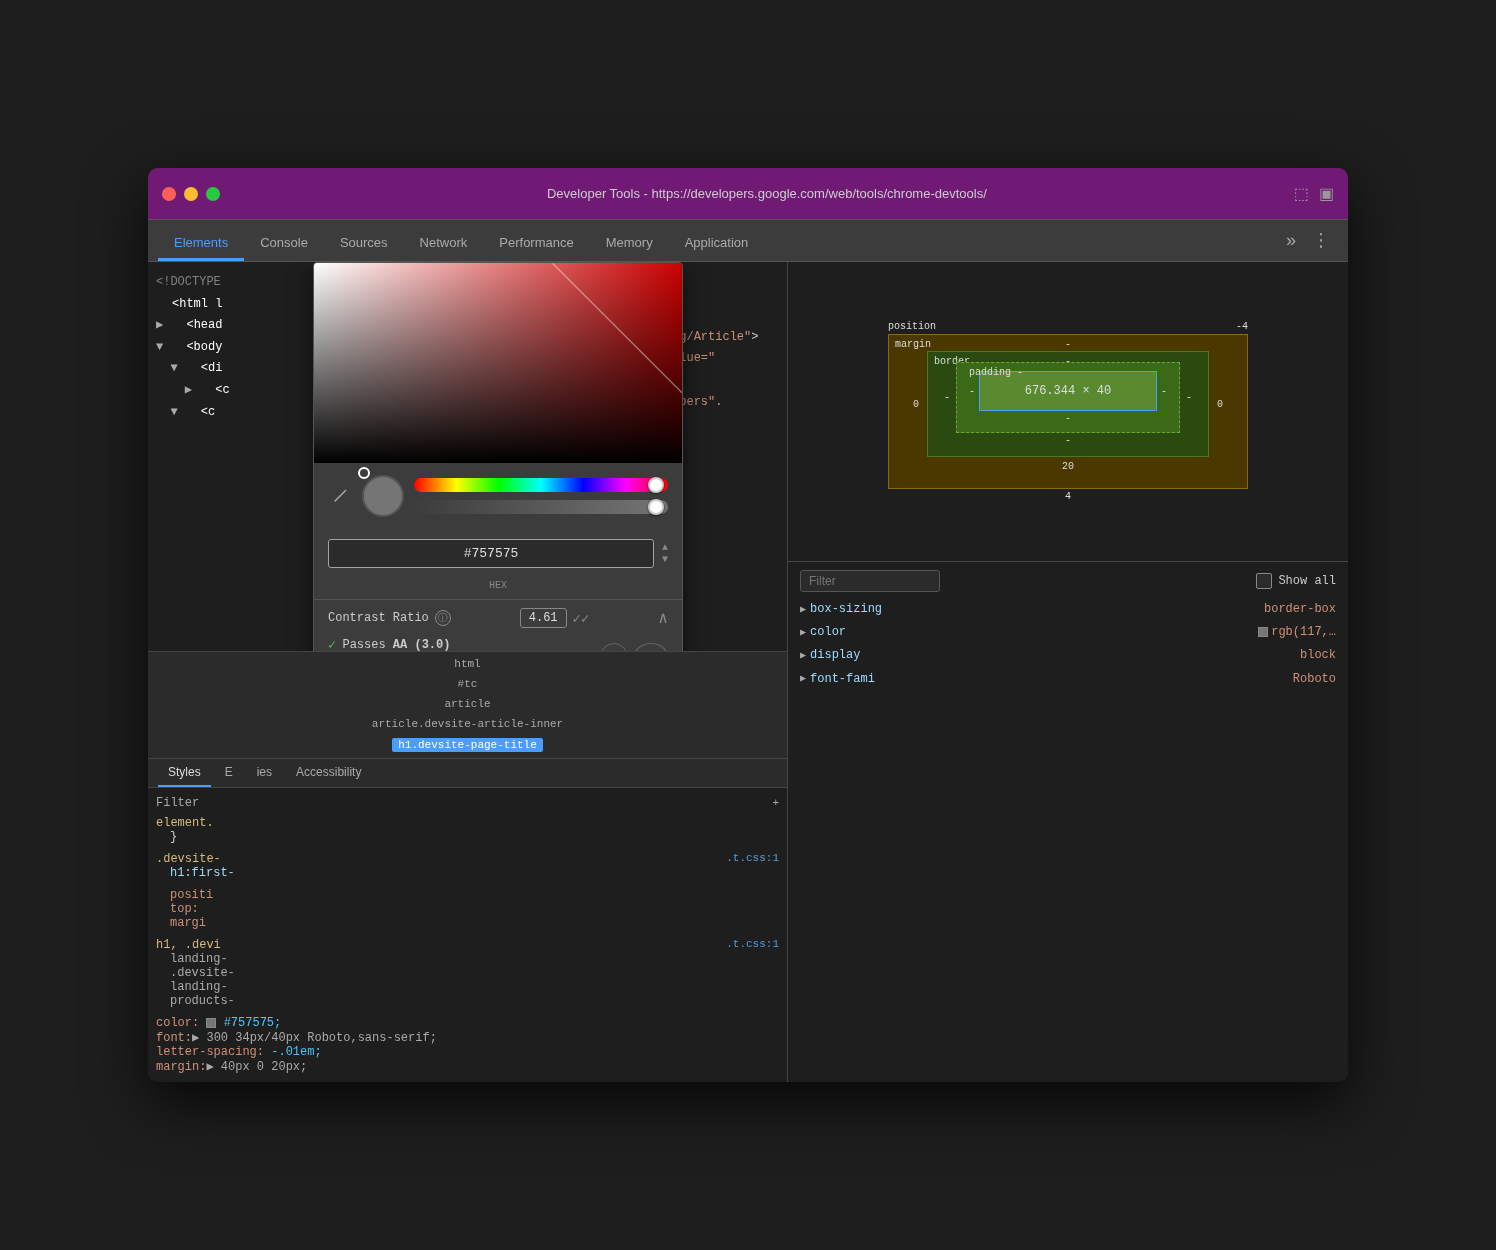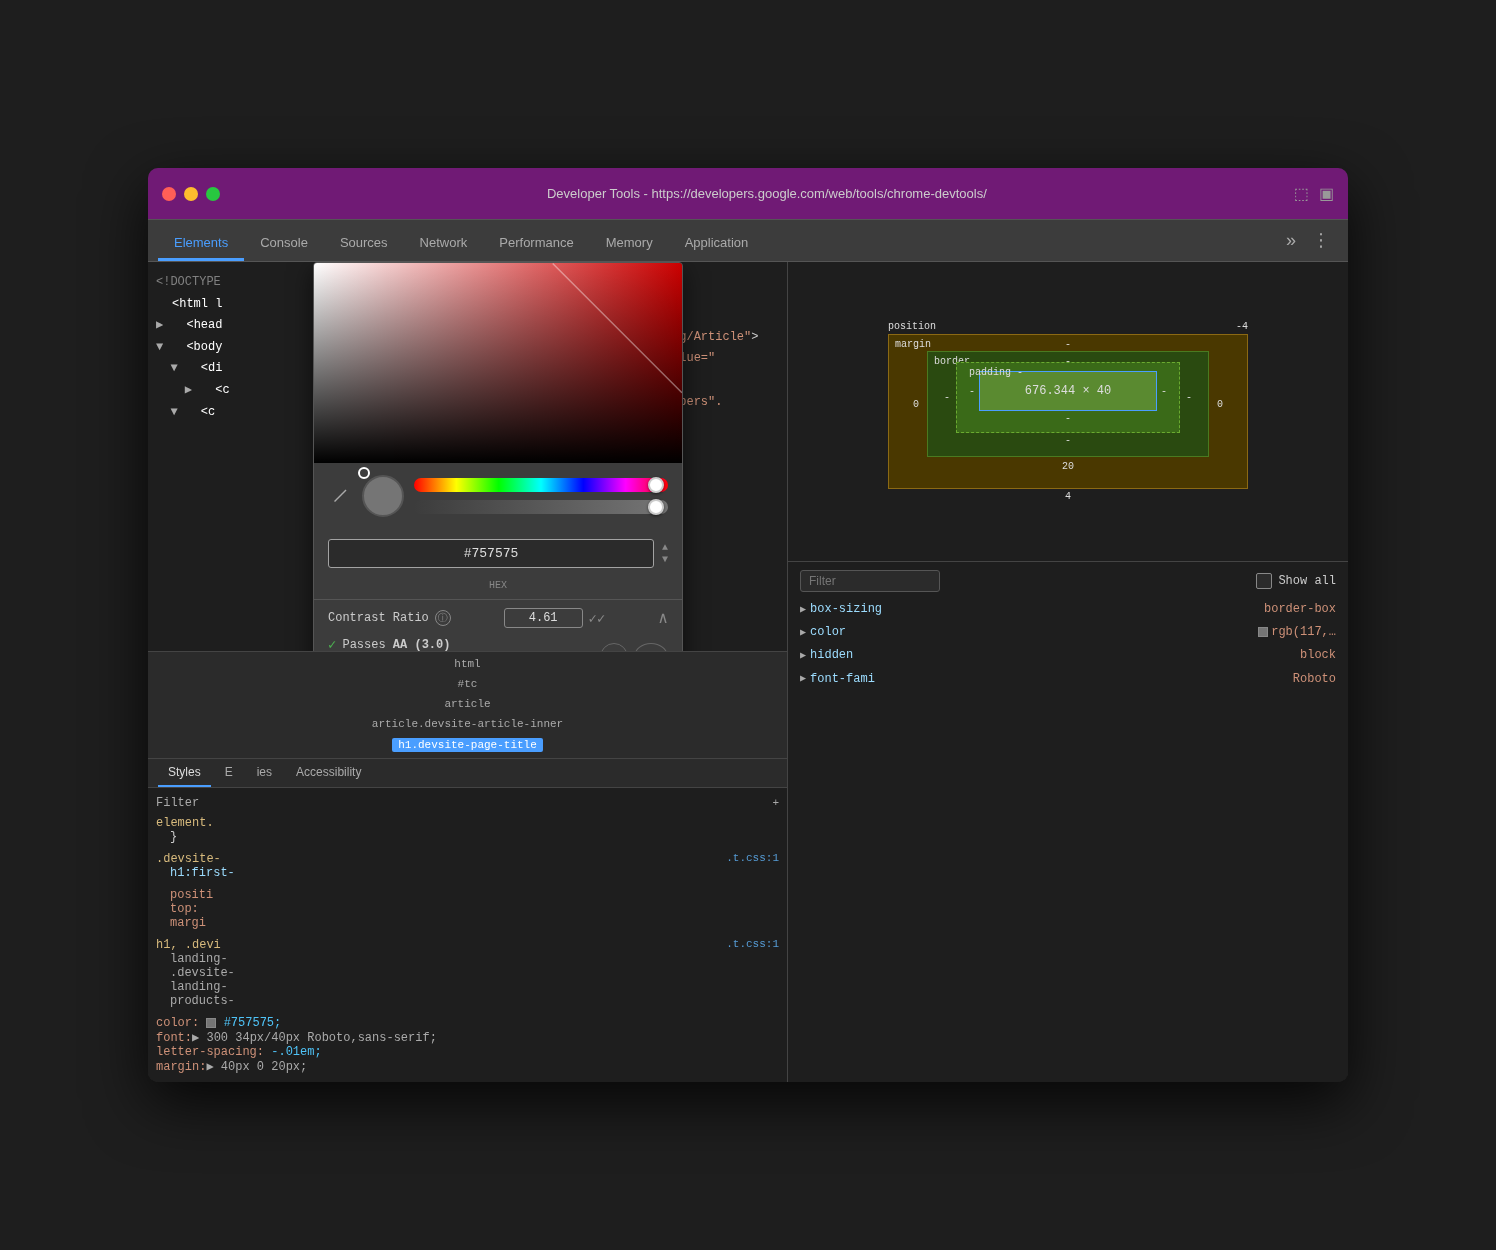--- a/index.html
+++ b/index.html
@@ -306,21 +306,21 @@
     }
     .contrast-value {
       display: flex;
       align-items: center;
       gap: 6px;
     }
     .contrast-number {
       border: 1px solid #888;
       color: #ddd;
       font-size: 12px;
-      padding: 2px 24px;
+      padding: 2px 8px;
       border-radius: 3px;
       font-weight: 500;
     }
     .contrast-check {
       color: #888;
       font-size: 14px;
     }
     .contrast-collapse {
       color: #888;
       font-size: 16px;
@@ -849,21 +849,21 @@
         </div>
         <div class="computed-prop-row">
           <span class="prop-arrow">▶</span>
           <span class="computed-prop-name">color</span>
           <span class="computed-prop-val">
             <span class="computed-val-color" style="background:#757575;"></span>rgb(117,…
           </span>
         </div>
         <div class="computed-prop-row">
           <span class="prop-arrow">▶</span>
-          <span class="computed-prop-name">hidden</span>
+          <span class="computed-prop-name">display</span>
           <span class="computed-prop-val">block</span>
         </div>
         <div class="computed-prop-row">
           <span class="prop-arrow">▶</span>
           <span class="computed-prop-name">font-fami</span>
           <span class="computed-prop-val">Roboto</span>
         </div>
       </div>
     </div>
   </div>

